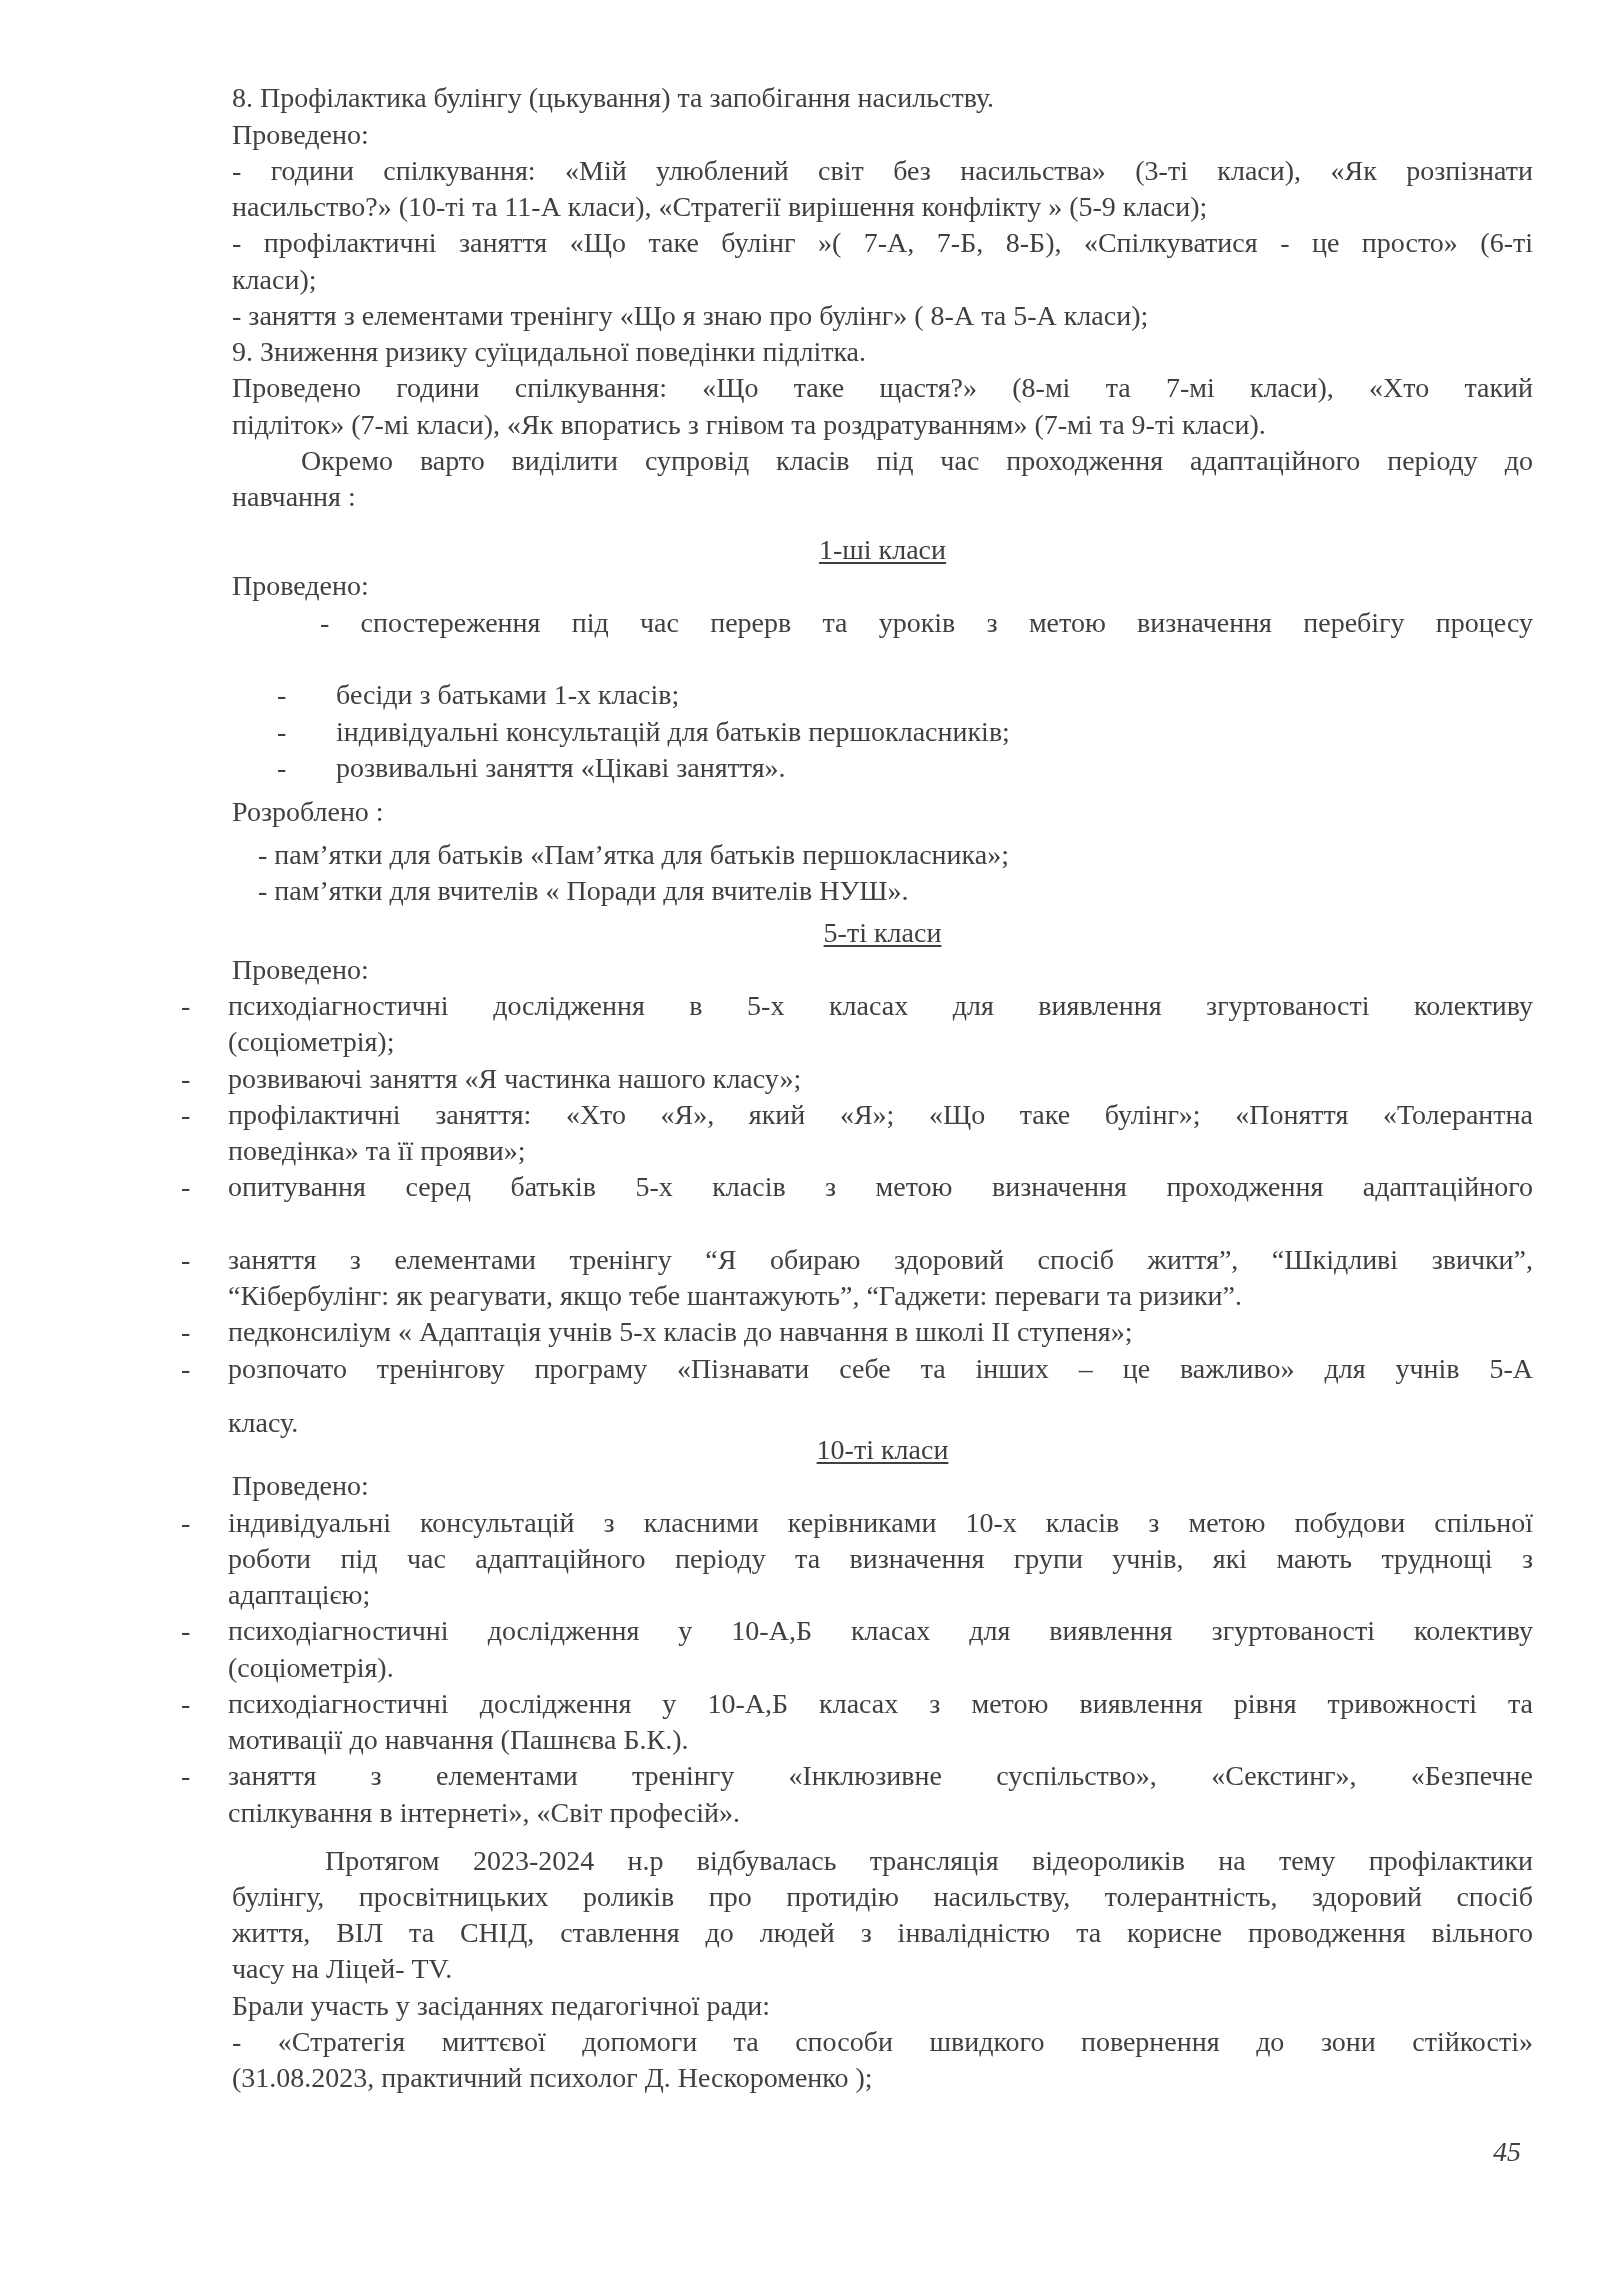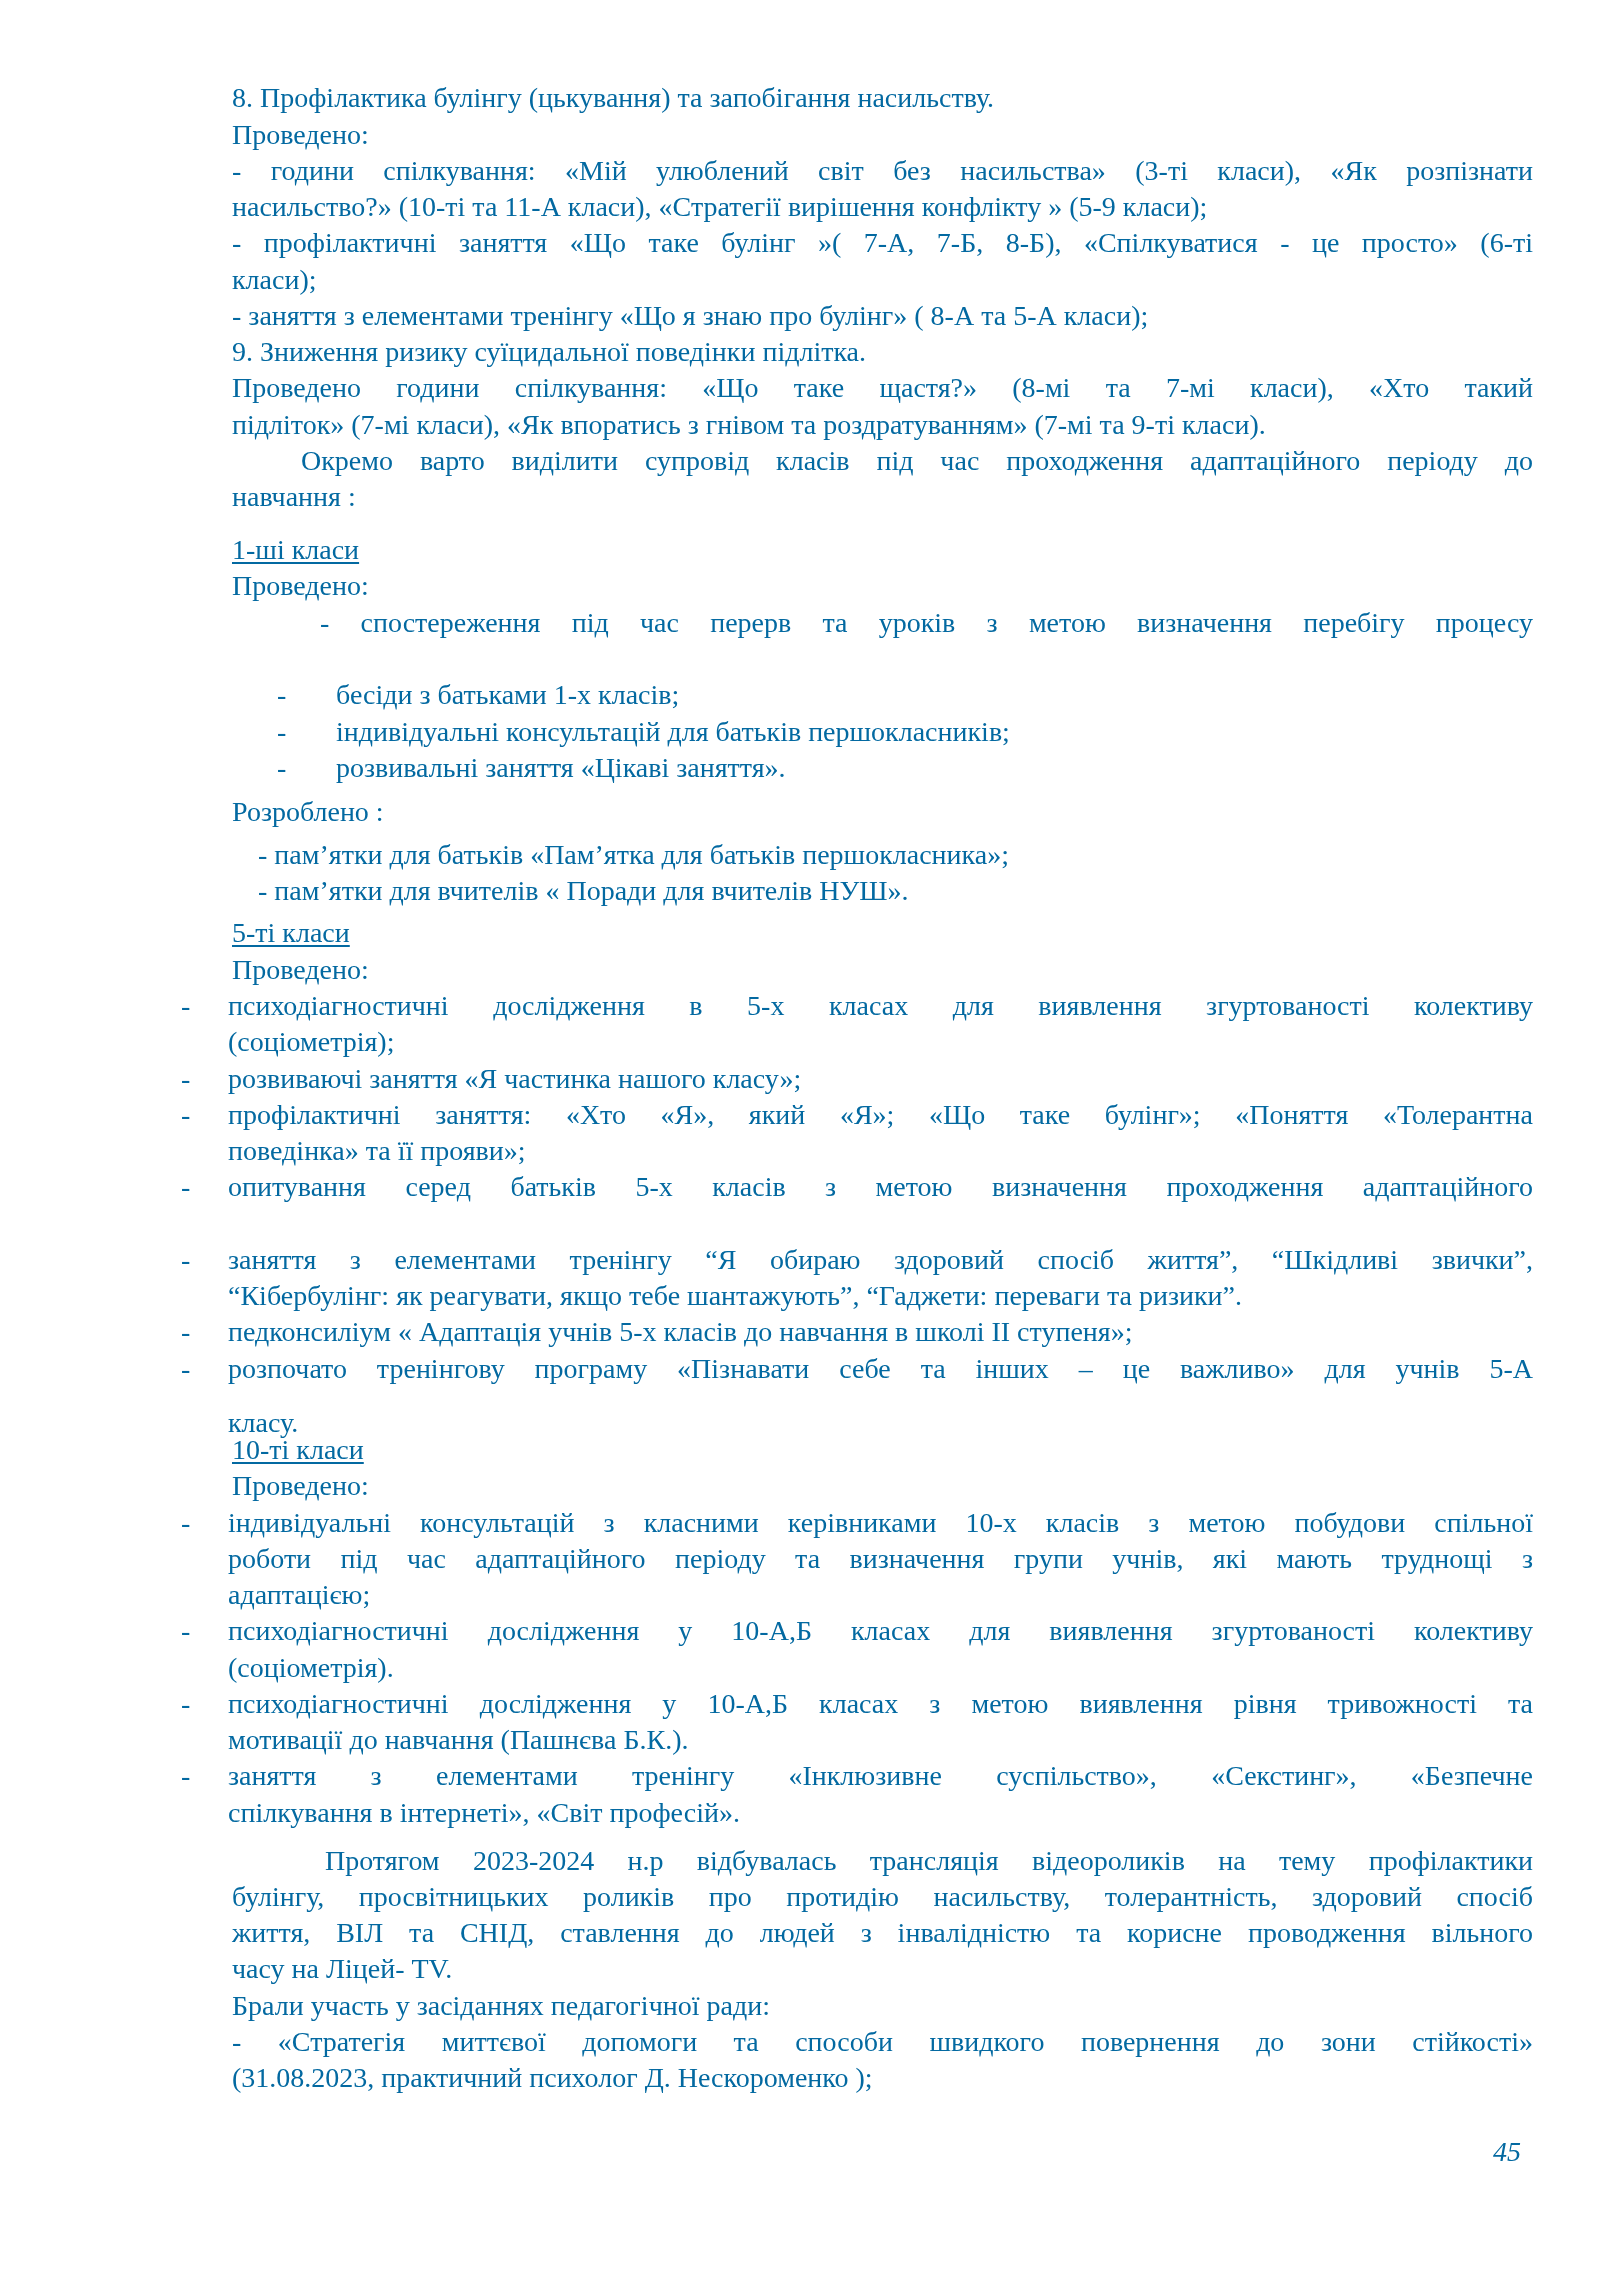--- a/index.html
+++ b/index.html
@@ -1,24 +1,24 @@
 <!DOCTYPE html>
 <html><head>
 <meta charset="utf-8">
 <style>
   html, body { margin: 0; padding: 0; background: #ffffff; }
   body { width: 1621px; height: 2293px; position: relative; overflow: hidden; }
   .page {
     position: absolute; left: 0; top: 0; width: 1621px; height: 2293px;
-    font-family: "Liberation Serif", serif; font-size: 28px; color: #0369a1;
+    font-family: "Liberation Serif", serif; font-size: 28px; color: #404040;
     line-height: 36px;
   }
   .ln { position: absolute; left: 232px; width: 1301px; white-space: nowrap; }
   .just { text-align: justify; text-align-last: justify; white-space: normal; }
-  .u { text-decoration: underline; text-underline-offset: 2.9px; }
+  .u { text-decoration: underline; text-underline-offset: 2.9px; text-align: center; }
   .dash { position: absolute; left: 181px; }
   .pagenum { position: absolute; left: 1493px; top: 2134px; font-size: 28px; font-style: italic; }
 </style>
 </head>
 <body>
 
 <div class="page">
 
   <div class="ln" style="top:80px">8. Профілактика булінгу (цькування) та запобігання насильству.</div>
   <div class="ln" style="top:117px"> Проведено:</div>

